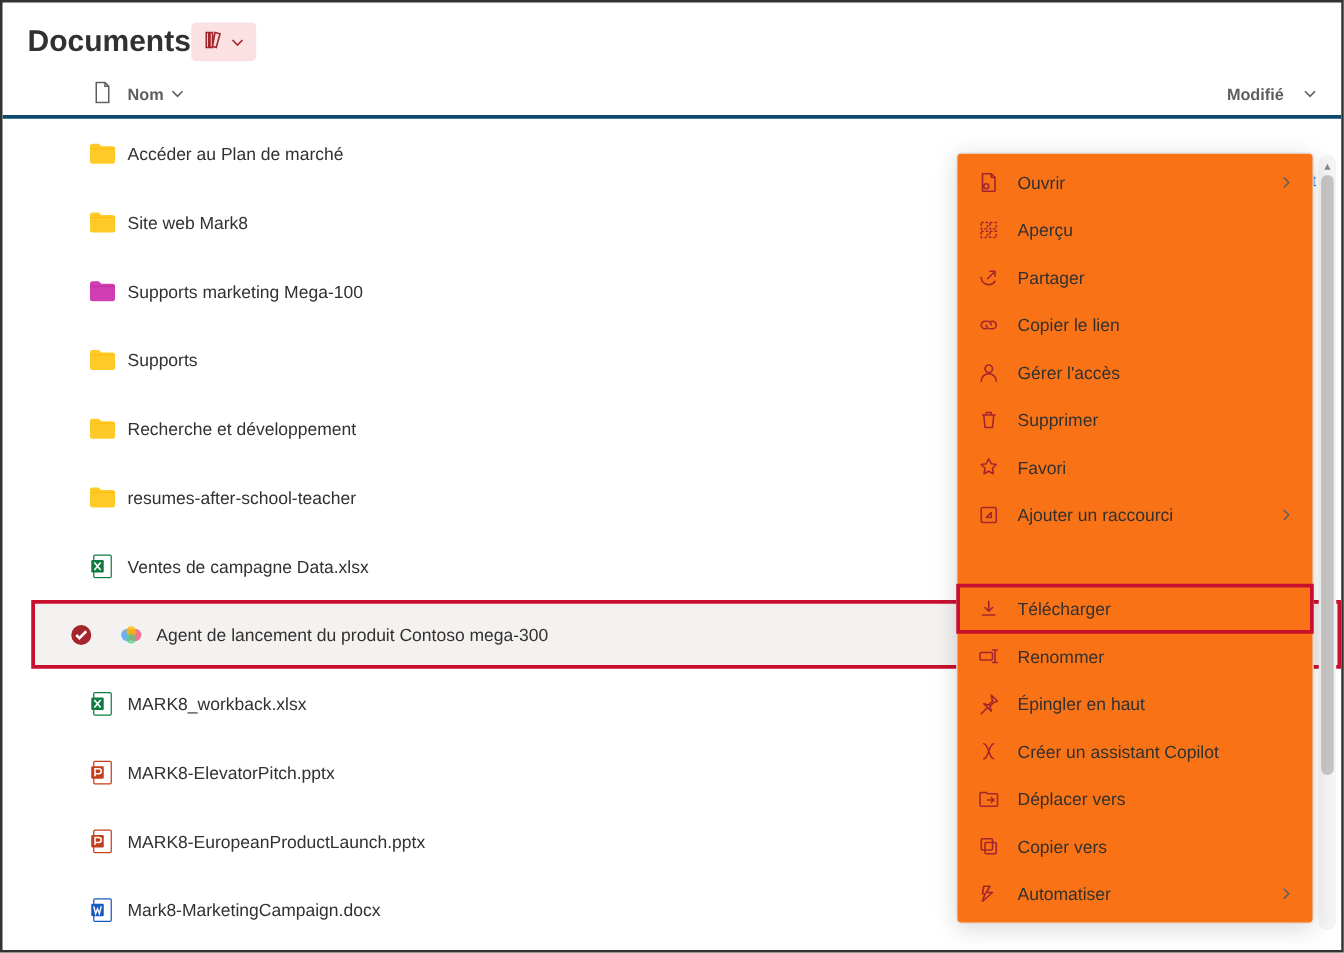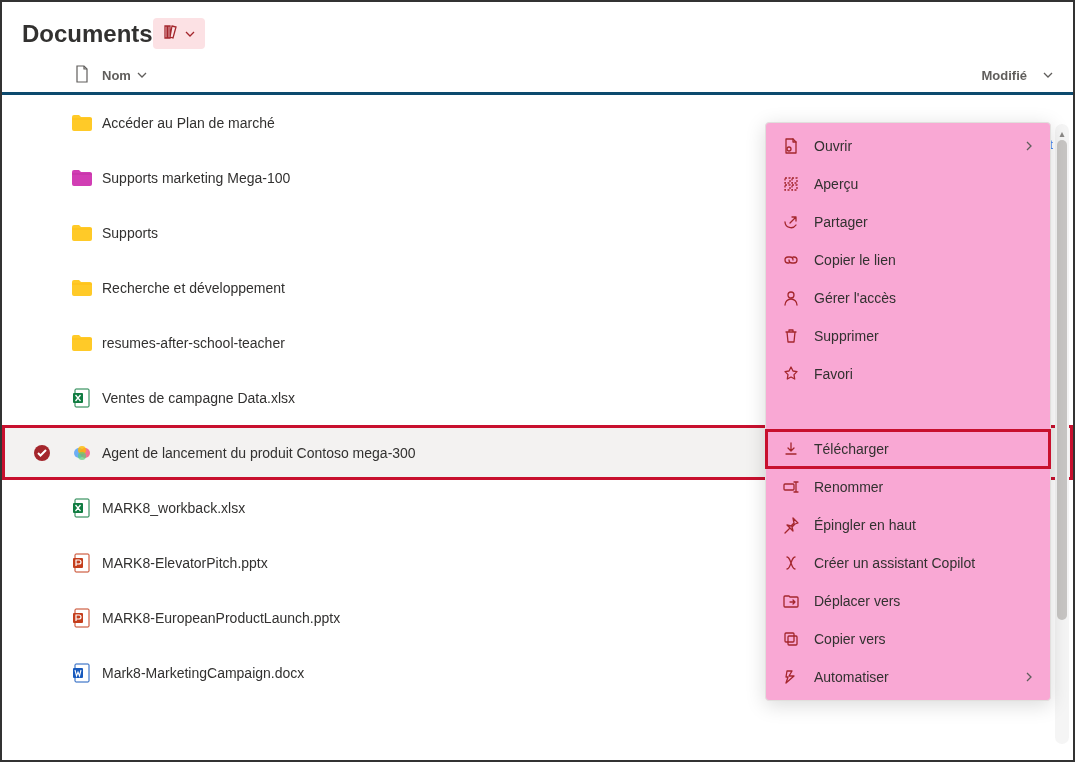--- a/index.html
+++ b/index.html
@@ -51,34 +51,35 @@
       align-items: center;
       padding: 10px 20px;
       height: 55px;
     }
     .row.selected {
       background: #f3f2f1;
     }
     .row.highlighted {
       outline: 3px solid #c8102e;
       outline-offset: -3px;
+      margin-left: 23px;
     }
     .name-cell { flex: 1; }
     .mod-cell { width: 150px; text-align:right; color:#3b82f6; font-size:13px;margin-top:44px;}
     .check-cell { width:40px; display:flex; justify-content:center; }
     .icon-cell { width:40px; display:flex; justify-content:center; align-items:center;}
     .ellipsis { color:#605e5c; padding:0 30px 0 6px; font-size:18px; letter-spacing:1px;}
 
     
     .ctx {
       position: absolute;
       right: 22px;
       top: 120px;
       width: 286px;
-      background: #f9a8d4;
+      background: #f97316;
       border: 1px solid #e1dfdd;
       box-shadow: 0 4px 20px rgba(0,0,0,0.15);
       border-radius: 4px;
       padding: 4px 0;
       z-index: 10;
     }
     .ctx-item {
       display: flex;
       align-items: center;
       padding: 10px 16px;
@@ -177,20 +178,31 @@
           <path d="M1 5h20" stroke="#ffb300" stroke-width="0.5"></path>
         </svg>
       </div>
       <div class="name-cell">Accéder au Plan de marché</div>
       <div class="mod-cell">22 juillet</div>
     </div>
     <div class="row">
       <div class="check-cell"></div>
       <div class="icon-cell">
         <svg width="22" height="18" viewBox="0 0 22 18">
+          <path d="M1 3a2 2 0 012-2h5l2 2h9a2 2 0 012 2v10a2 2 0 01-2 2H3a2 2 0 01-2-2z" fill="#ffca28"></path>
+          <path d="M1 5h20" stroke="#ffb300" stroke-width="0.5"></path>
+        </svg>
+      </div>
+      <div class="name-cell">Site web Mark8</div>
+      <div class="mod-cell"></div>
+    </div>
+    <div class="row">
+      <div class="check-cell"></div>
+      <div class="icon-cell">
+        <svg width="22" height="18" viewBox="0 0 22 18">
           <path d="M1 3a2 2 0 012-2h5l2 2h9a2 2 0 012 2v10a2 2 0 01-2 2H3a2 2 0 01-2-2z" fill="#d13eb4"></path>
           <path d="M1 5h20" stroke="#b02896" stroke-width="0.5"></path>
         </svg>
       </div>
       <div class="name-cell">Supports marketing Mega-100</div>
       <div class="mod-cell"></div>
     </div>
     <div class="row">
       <div class="check-cell"></div>
       <div class="icon-cell">
@@ -361,20 +373,32 @@
       <span class="lbl">Supprimer</span>
     </div>
     <div class="ctx-item">
       <span class="ic">
         <svg width="18" height="18" viewBox="0 0 18 18">
           <path d="M9 2l2 4 4 .6-3 3 .7 4.4L9 12l-3.7 2 .7-4.4-3-3L7 6z" fill="none" stroke="#a4262c" stroke-width="1.3" stroke-linecap="round" stroke-linejoin="round"></path>
         </svg>
       </span>
       <span class="lbl">Favori</span>
     </div>
+    <div class="ctx-item">
+      <span class="ic">
+        <svg width="18" height="18" viewBox="0 0 18 18">
+          <rect x="3" y="3" width="12" height="12" rx="1" fill="none" stroke="#a4262c" stroke-width="1.3" stroke-linecap="round" stroke-linejoin="round"></rect>
+          <path d="M7 11l4-4M11 7v4h-4" fill="none" stroke="#a4262c" stroke-width="1.3" stroke-linecap="round" stroke-linejoin="round"></path>
+        </svg>
+      </span>
+      <span class="lbl">Ajouter un raccourci</span>
+      <span class="chev"><svg width="10" height="10" viewBox="0 0 10 10">
+          <path d="M3 1l4 4-4 4" fill="none" stroke="#605e5c" stroke-width="1.3"></path>
+        </svg></span>
+    </div>
     <div class="ctx-item highlighted">
       <span class="ic">
         <svg width="18" height="18" viewBox="0 0 18 18">
           <path d="M9 3v8M6 8l3 3 3-3M4 14h10" fill="none" stroke="#a4262c" stroke-width="1.3" stroke-linecap="round" stroke-linejoin="round"></path>
         </svg>
       </span>
       <span class="lbl">Télécharger</span>
     </div>
     <div class="ctx-item">
       <span class="ic">

